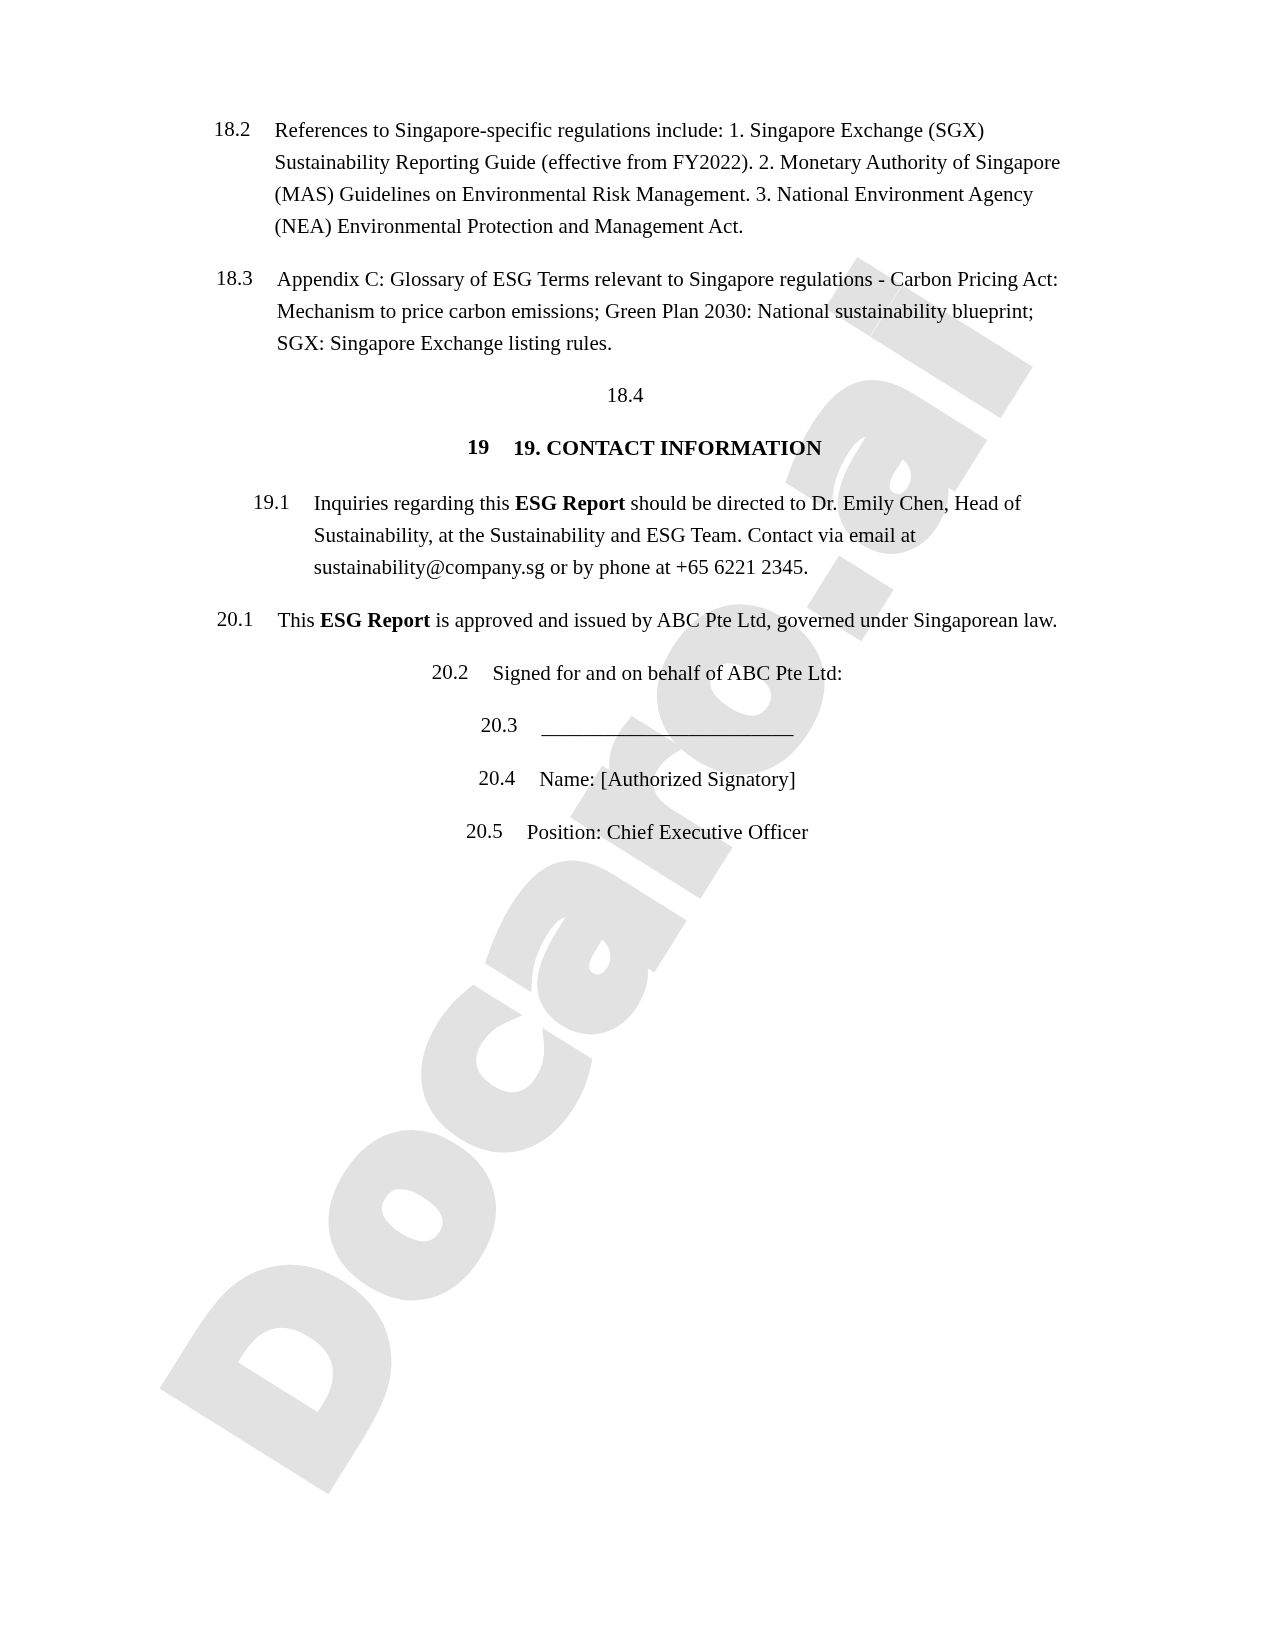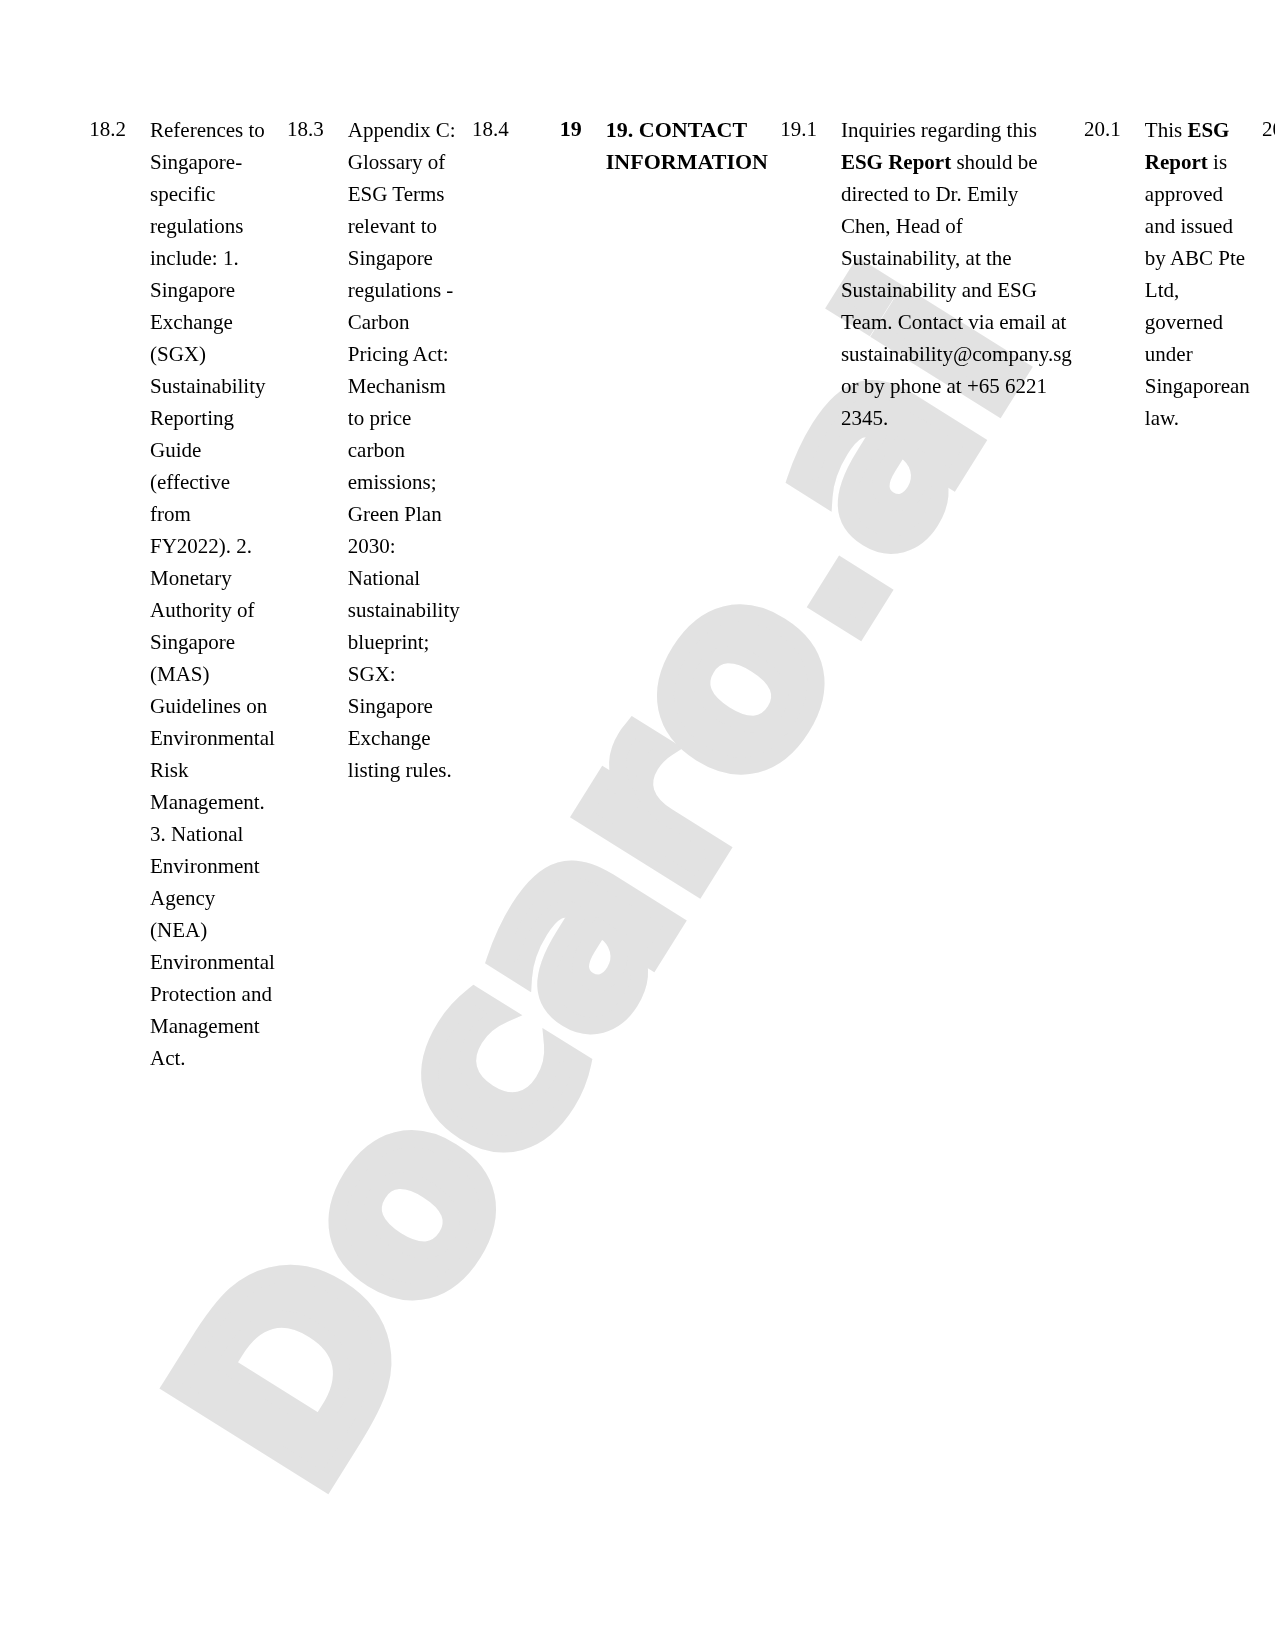--- a/index.html
+++ b/index.html
@@ -28,22 +28,23 @@
       0 7px 0 #e2e2e2, 0 -7px 0 #e2e2e2,
       5px 5px 0 #e2e2e2, -5px -5px 0 #e2e2e2,
       5px -5px 0 #e2e2e2, -5px 5px 0 #e2e2e2;
     white-space:nowrap;
     z-index:0;
   }
   .content{
     position:relative;
     z-index:1;
     display:flex;
-    flex-direction:row;
+    flex-direction:column;
     padding:114px 90px 0 77px;
+    align-items:center;
   }
   .row{
     display:flex;
     align-items:flex-start;
     margin:0 0 21px 0;
   }
   .num{
     flex:0 0 49px;
     text-align:right;
     margin-right:24px;

